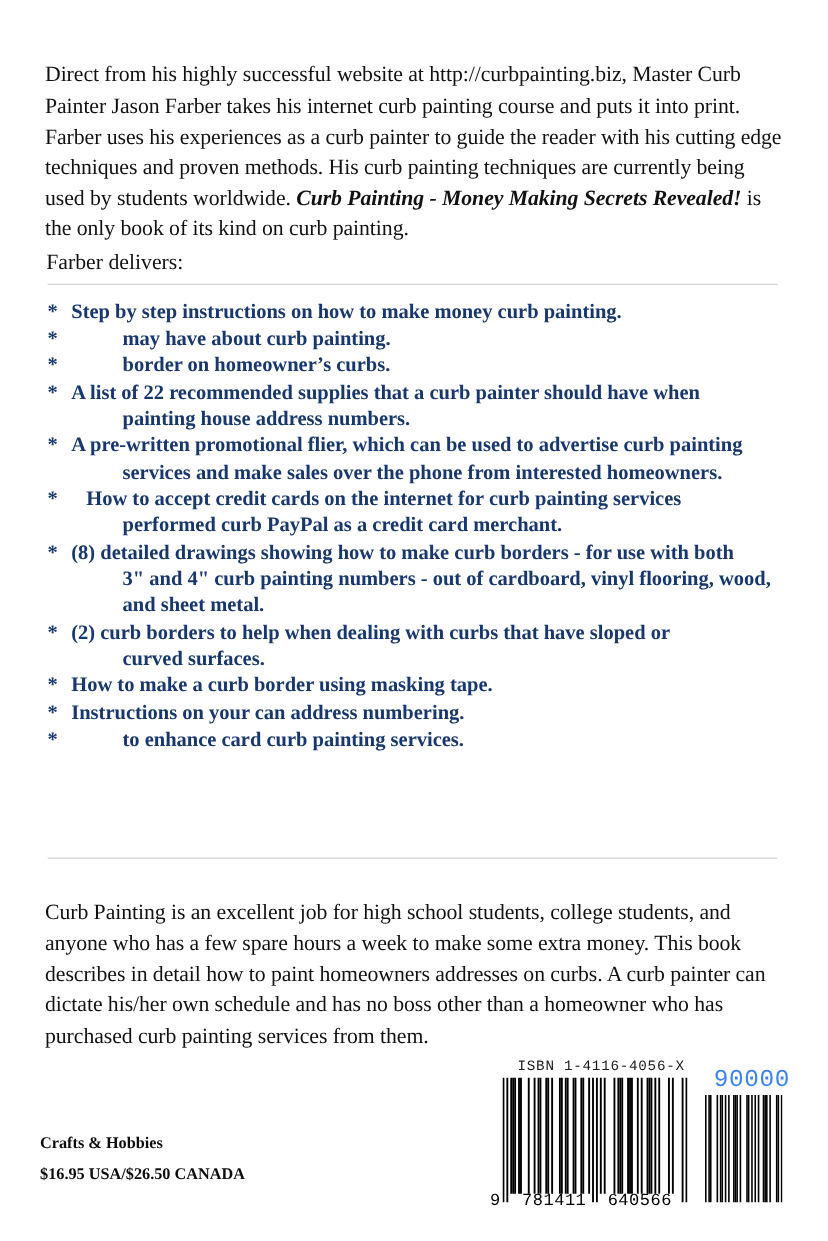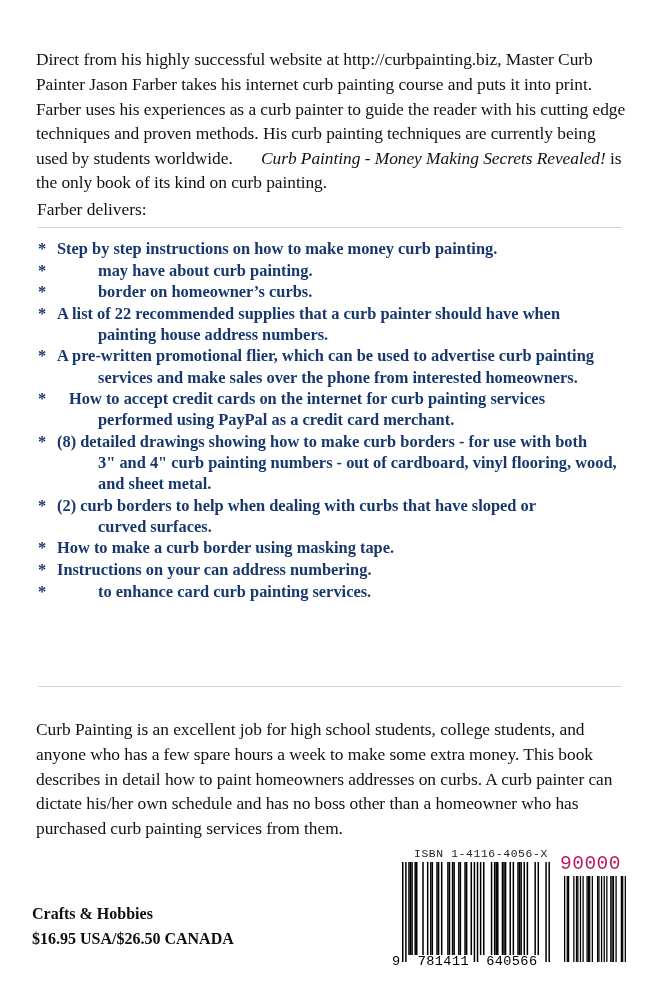--- a/index.html
+++ b/index.html
@@ -33,23 +33,22 @@
     left: 36px;
     top: 30px;
     width: 590px;
     font-size: 17.4px;
     line-height: 24.6px;
     text-align: left;
     color: #111111;
     letter-spacing: -0.05px;
   }
   .intro .title-em {
-    font-weight: normal;
+    font-weight: bold;
     font-style: italic;
-    margin-left: 24px;
   }
 
   
   .delivers-heading {
     position: absolute;
     left: 37px;
     top: 198px;
     font-size: 17.4px;
     line-height: 22px;
     color: #111111;
@@ -112,21 +111,21 @@
     color: #111111;
     letter-spacing: -0.05px;
   }
 
   
   .footer-block {
     position: absolute;
     left: 32px;
     top: 902px;
     font-weight: bold;
-    font-size: 16px;
+    font-size: 13px;
     line-height: 24.5px;
     color: #0d0d0d;
   }
   .footer-block .line { display: block; white-space: pre; }
 
   
   .barcode-group {
     position: absolute;
     left: 392px;
     top: 848px;
@@ -167,25 +166,25 @@
     left: 172px;
     top: 28px;
     width: 62px;
     height: 86px;
   }
   .addon-digits {
     position: absolute;
     left: 168px;
     top: 5px;
     width: 72px;
-    text-align: left;
+    text-align: right;
     font-family: "Liberation Mono", "DejaVu Sans Mono", monospace;
     font-size: 19.5px;
     letter-spacing: 0.5px;
-    color: #be185d;
+    color: #3b82f6;
     white-space: pre;
   }
 </style>
 </head>
 <body>
 
 <div class="page">
 
   <p class="intro"><span>Direct from his highly successful website at http://curbpainting.biz, Master Curb Painter Jason Farber takes his internet curb painting course and puts it into print. Farber uses his experiences as a curb painter to guide the reader with his cutting edge techniques and proven methods.  His curb painting techniques are currently being used by students worldwide.   </span><span class="title-em">Curb Painting - Money Making Secrets Revealed!</span><span> is the only book of its kind on curb painting.</span></p>
 
@@ -223,21 +222,21 @@
         <span class="feature-star">*</span>
         <span class="feature-text">
           <span style="display: block;">A pre-written promotional flier, which can be used to advertise curb painting</span>
           <span class="cont">services and make sales over the phone from interested homeowners.</span>
         </span>
       </div>
       <div class="feature-row">
         <span class="feature-star">*</span>
         <span class="feature-text">
           <span style="display: block; margin-left: 12px;">How to accept credit cards on the internet for curb painting services</span>
-          <span class="cont">performed using PayPal as a credit card merchant.</span>
+          <span class="cont">performed curb PayPal as a credit card merchant.</span>
         </span>
       </div>
       <div class="feature-row">
         <span class="feature-star">*</span>
         <span class="feature-text">
           <span style="display: block;">(8) detailed drawings showing how to make curb borders - for use with both</span>
           <span class="cont">3" and 4" curb painting numbers - out of cardboard, vinyl flooring, wood,</span>
           <span class="cont">and sheet metal.</span>
         </span>
       </div>

